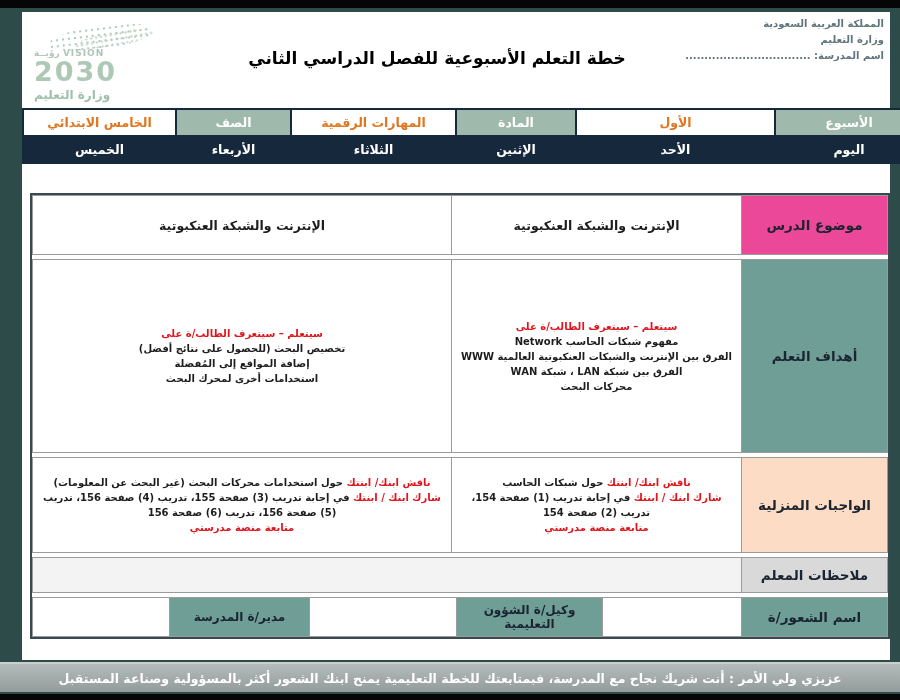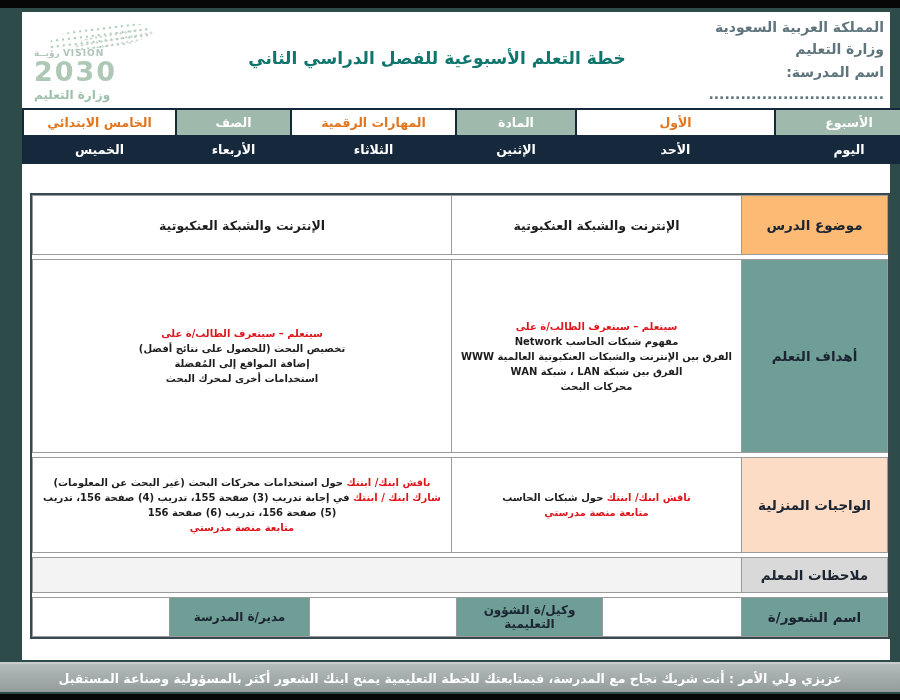--- a/index.html
+++ b/index.html
@@ -29,28 +29,28 @@
     background:radial-gradient(#c2cdc6 1px, rgba(0,0,0,0) 1.3px);
     background-size:5px 5px; border-radius:50%; transform:rotate(-10deg); opacity:.8; }
   .logo-vision { position:relative; margin-top:22px; font-size:9px; font-weight:bold; color:#b0c4ba; letter-spacing:1px; }
   .logo-year { font-size:27px; font-weight:bold; line-height:1; color:#aec8b6; letter-spacing:2px; }
   .logo-ministry { margin-top:3px; font-size:12px; font-weight:bold; color:#9dc0ab; }
 
   
   .doc-title {
     position:absolute; left:225px; top:36px; width:380px;
     text-align:center; direction:rtl;
-    font-size:17px; font-weight:bold; color:#0f766e;
+    font-size:17px; font-weight:bold; color:#000000;
   }
 
   
   .gov-block {
     position:absolute; right:6px; top:4px; width:240px;
     direction:rtl; 
-    font-size:14px; font-weight:600; color:#5f757d; line-height:1.6;
+    font-size:10px; font-weight:600; color:#5f757d; line-height:1.6;
   }
 
   
   .info-table {
     position:absolute; left:0; top:96px; width:866px;
     border-collapse:collapse; direction:rtl; table-layout:fixed;
     font-weight:bold; text-align:center;
   }
   .info-table td { border:2px solid #16283c; height:27px; font-size:12.5px; }
   .cell-sage { background:#9fb9ac; color:#ffffff; }
@@ -66,21 +66,21 @@
   .prow { display:grid; border:1px solid #9b9b9b; }
   .prow > div { border-right:1px solid #9b9b9b; display:flex; flex-direction:column; align-items:center; justify-content:center; text-align:center; }
   .prow > div:first-child { border-right:none; }
   .r-topic      { grid-template-columns:145px 290px 1fr; height:60px; }
   .r-objectives { grid-template-columns:145px 290px 1fr; height:194px; }
   .r-homework   { grid-template-columns:145px 290px 1fr; height:96px; }
   .r-notes      { grid-template-columns:145px 1fr; height:36px; }
   .r-names      { grid-template-columns:145px 139px 146px 147px 140px 1fr; height:40px; }
 
   .lbl { font-size:13.5px; font-weight:bold; color:#1b2430; }
-  .bg-khaki { background:#fdba74; }
+  .bg-khaki { background:#ec4899; }
   .bg-teal  { background:#6f9e97; }
   .bg-peach { background:#fcdcc4; }
   .bg-gray  { background:#d9d9d9; }
   .bg-faint { background:#f3f3f3; }
 
   .topic-txt { font-size:12.5px; font-weight:bold; color:#1d1d1d; direction:rtl; }
   .body-txt  { font-size:10px; font-weight:bold; color:#1d1d1d; line-height:1.5; direction:rtl; padding:2px 8px; }
   .red { color:#e0151c; }
 
   
@@ -163,20 +163,21 @@
         <div>تخصيص البحث (للحصول على نتائج أفضل)</div>
         <div>إضافة المواقع إلى المُفضلة</div>
         <div>استخدامات أخرى لمحرك البحث</div>
       </div>
     </div>
 
     <div class="prow r-homework">
       <div class="lbl bg-peach">الواجبات المنزلية</div>
       <div class="body-txt">
         <div><span class="red">ناقش ابنك/ ابنتك</span><span> حول شبكات الحاسب</span></div>
+        <div><span class="red">شارك ابنك / ابنتك</span><span> في إجابة تدريب (1) صفحة 154، تدريب (2) صفحة 154</span></div>
         <div class="red">متابعة منصة مدرستي</div>
       </div>
       <div class="body-txt">
         <div><span class="red">ناقش ابنك/ ابنتك</span><span> حول استخدامات محركات البحث (غير البحث عن المعلومات)</span></div>
         <div><span class="red">شارك ابنك / ابنتك</span><span> في إجابة تدريب (3) صفحة 155، تدريب (4) صفحة 156، تدريب (5) صفحة 156، تدريب (6) صفحة 156</span></div>
         <div class="red">متابعة منصة مدرستي</div>
       </div>
     </div>
 
     <div class="prow r-notes">

